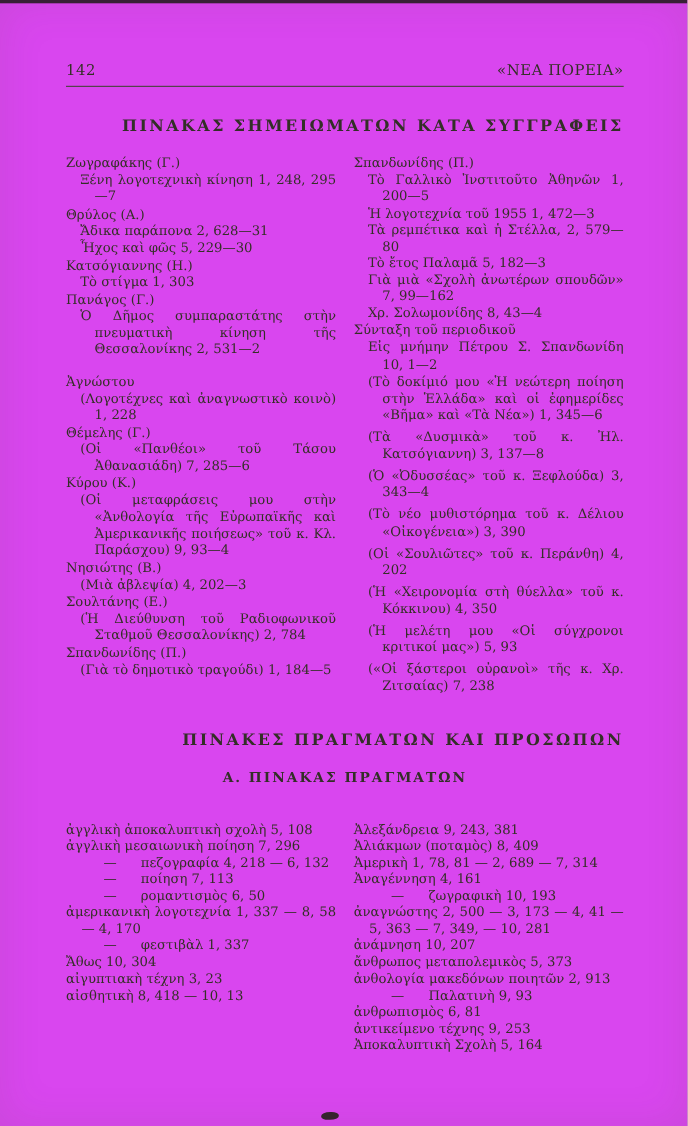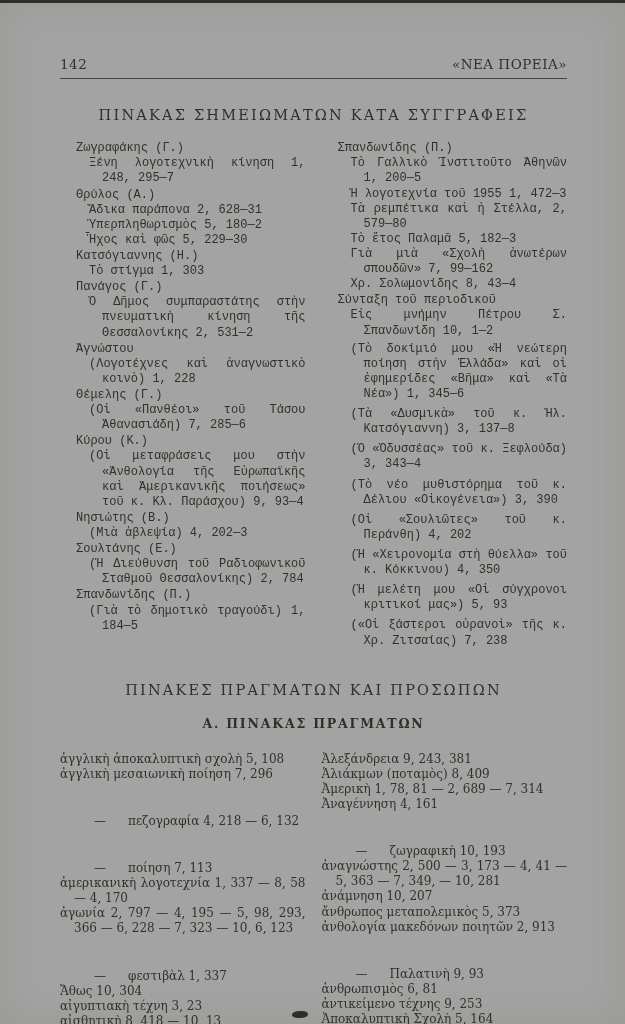--- a/index.html
+++ b/index.html
@@ -1,20 +1,20 @@
 <!DOCTYPE html>
 <html><head>
 <meta charset="utf-8">
 <style>
   html,body{margin:0;padding:0;background:#c9c4ba;}
   .page{
     position:relative;
     width:625px;height:1024px;
     margin:0 auto;
-    background:#a3a3a3;
+    background:#d946ef;
     color:#343026;
     font-family:"DejaVu Serif","Liberation Serif",serif;
     font-size:12px;
     line-height:1.26;
     overflow:hidden;
     box-shadow:inset 0 0 40px rgba(90,80,60,0.12);
   }
   .scan-edge-top{
     position:absolute;top:0;left:0;width:100%;height:3px;
     background:#1c1a16;opacity:.85;
@@ -23,47 +23,47 @@
     position:absolute;left:292px;bottom:6px;width:16px;height:7px;
     background:#23201a;border-radius:50% 40% 50% 40%;opacity:.9;
   }
   .content{padding:56px 58px 0 60px;}
   .page-header{
     display:flex;justify-content:space-between;align-items:baseline;
     font-size:13.5px;letter-spacing:.5px;
   }
   .rule{border-bottom:1.6px solid #46423a;margin-top:5px;}
   h1{
-    text-align:center;
-    font-size:14.5px;font-weight:normal;
+    text-align:right;
+    font-size:14.5px;font-weight:bold;
     letter-spacing:2.2px;
     color:#332f27;
     margin:27px 0 17px 0;
   }
   h2{
     text-align:center;
     font-size:12.5px;font-weight:bold;
     letter-spacing:1.8px;
     color:#332f27;
-    margin:4px 0 20px 0;
+    margin:4px 0 32px 0;
   }
   .cols{display:flex;gap:16px;}
   .col{flex:1 1 0;min-width:0;}
-  .entry{margin:0 0 1px 16px;font-family:Liberation Mono, monospace;}
+  .entry{margin:0 0 1px 0;}
   .author{text-align:left;}
   .item{
     padding-left:26px;text-indent:-13px;
     text-align:justify;
   }
   .col.spaced .item{margin-bottom:5px;}
   .term{
     padding-left:14px;text-indent:-14px;
     text-align:justify;
   }
-  .term.sub{padding-left:34px;text-indent:0;margin-top:32px;}
+  .term.sub{padding-left:34px;text-indent:0;}
   .term.sub .dash-gap{display:inline-block;width:22px;}
 </style>
 </head>
 <body>
 
 <div class="page">
   <div class="scan-edge-top"></div>
 
   <div class="content">
 
@@ -76,21 +76,20 @@
     <h1>ΠΙΝΑΚΑΣ ΣΗΜΕΙΩΜΑΤΩΝ ΚΑΤΑ ΣΥΓΓΡΑΦΕΙΣ</h1>
     <div class="cols">
       <div class="col">
           <div class="entry">
             <div class="author">Ζωγραφάκης (Γ.)</div>
             <div class="item">Ξένη λογοτεχνικὴ κίνηση 1, 248, 295—7</div>
           </div>
           <div class="entry">
             <div class="author">Θρύλος (Α.)</div>
             <div class="item">Ἄδικα παράπονα 2, 628—31</div>
-            <div class="item">Ὑπερπληθωρισμὸς 5, 180—2</div>
             <div class="item">Ἦχος καὶ φῶς 5, 229—30</div>
           </div>
           <div class="entry">
             <div class="author">Κατσόγιαννης (Η.)</div>
             <div class="item">Τὸ στίγμα 1, 303</div>
           </div>
           <div class="entry">
             <div class="author">Πανάγος (Γ.)</div>
             <div class="item">Ὁ Δῆμος συμπαραστάτης στὴν πνευματικὴ κίνηση τῆς Θεσσαλονίκης 2, 531—2</div>
           </div>
@@ -154,22 +153,22 @@
     </div>
 
     <h1>ΠΙΝΑΚΕΣ ΠΡΑΓΜΑΤΩΝ ΚΑΙ ΠΡΟΣΩΠΩΝ</h1>
     <h2>Α. ΠΙΝΑΚΑΣ ΠΡΑΓΜΑΤΩΝ</h2>
     <div class="cols">
       <div class="col">
           <div class="term">ἀγγλικὴ ἀποκαλυπτικὴ σχολὴ 5, 108</div>
           <div class="term">ἀγγλικὴ μεσαιωνικὴ ποίηση 7, 296</div>
           <div class="term sub"><span>—</span><span class="dash-gap"></span><span>πεζογραφία 4, 218 — 6, 132</span></div>
           <div class="term sub"><span>—</span><span class="dash-gap"></span><span>ποίηση 7, 113</span></div>
+          <div class="term sub"><span>—</span><span class="dash-gap"></span><span>ρομαντισμὸς 6, 50</span></div>
           <div class="term">ἀμερικανικὴ λογοτεχνία 1, 337 — 8, 58 — 4, 170</div>
-          <div class="term">ἀγωνία 2, 797 — 4, 195 — 5, 98, 293, 366 — 6, 228 — 7, 323 — 10, 6, 123</div>
           <div class="term sub"><span>—</span><span class="dash-gap"></span><span>φεστιβὰλ 1, 337</span></div>
           <div class="term">Ἄθως 10, 304</div>
           <div class="term">αἰγυπτιακὴ τέχνη 3, 23</div>
           <div class="term">αἰσθητικὴ 8, 418 — 10, 13</div>
         </div>
       <div class="col">
           <div class="term">Ἀλεξάνδρεια 9, 243, 381</div>
           <div class="term">Ἀλιάκμων (ποταμὸς) 8, 409</div>
           <div class="term">Ἀμερικὴ 1, 78, 81 — 2, 689 — 7, 314</div>
           <div class="term">Ἀναγέννηση 4, 161</div>

